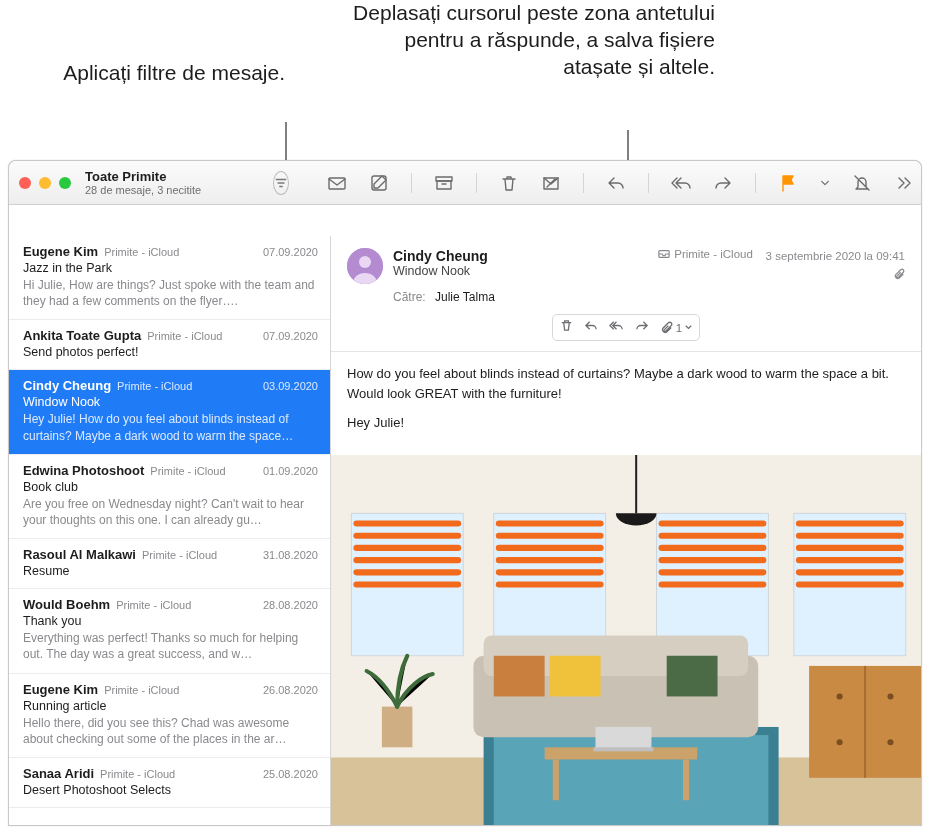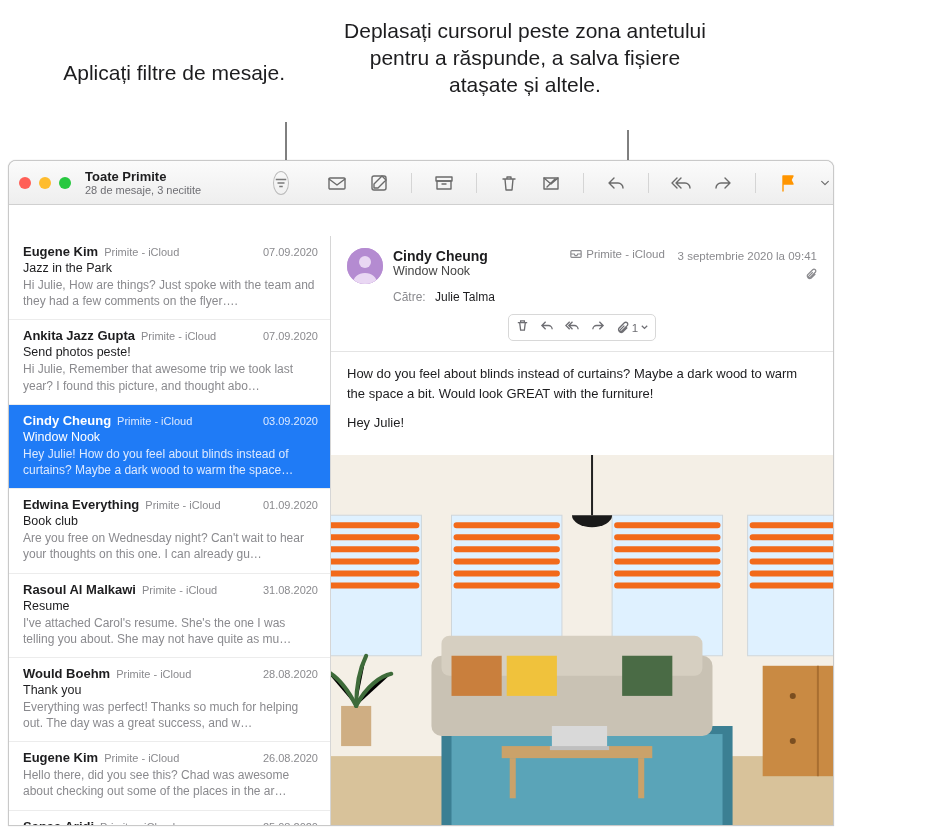--- a/index.html
+++ b/index.html
@@ -2,27 +2,27 @@
 <html><head>
 <meta charset="utf-8">
 <style>
   * { box-sizing: border-box; margin: 0; padding: 0; }
   html, body { width: 931px; height: 833px; font-family: -apple-system, "Helvetica Neue", Arial, sans-serif; color: #1d1d1f; overflow: hidden; }
 
   
   .callouts { position: relative; height: 155px; }
   .callout { position: absolute; font-size: 21px; line-height: 1.28; text-align: right; }
   .callout.left  { right: 646px; top: 60px; width: 250px; }
-  .callout.right { right: 216px; top: 18px; width: 380px; text-align: center; }
+  .callout.right { right: 216px; top: 0; width: 380px; }
 
   
   svg.leaders { position: absolute; left: 0; top: 0; width: 931px; height: 190px; pointer-events: none; }
 
   
-  .window { position: absolute; left: 8px; top: 160px; width: 826px; height: 666px; border: 1px solid #c9c9c9; border-radius: 8px 8px 0 0; overflow: hidden; background: #fff; box-shadow: 0 0 1px rgba(0,0,0,.3); }
+  .window { position: absolute; left: 8px; top: 160px; width: 914px; height: 666px; border: 1px solid #c9c9c9; border-radius: 8px 8px 0 0; overflow: hidden; background: #fff; box-shadow: 0 0 1px rgba(0,0,0,.3); }
 
   .titlebar { display:flex; align-items:center; height: 44px; padding: 0 10px; background: linear-gradient(#fbfbfb,#eeeeee); border-bottom: 1px solid #d0d0d0; gap: 8px; }
   .traffic { display:flex; gap:8px; }
   .traffic span { width:12px; height:12px; border-radius:50%; display:inline-block; }
   .tl-close  { background:#ff5f57; }
   .tl-min    { background:#febc2e; }
   .tl-zoom   { background:#28c840; }
 
   .titlebox { display:flex; flex-direction:column; margin-left:6px; flex:0 0 180px; }
   .titlebox .t1 { font-size:13px; font-weight:600; }
@@ -194,69 +194,68 @@
         <div class="row1">
           <span class="from">Eugene Kim</span>
           <span class="acct">Primite - iCloud</span>
           <span class="date">07.09.2020</span>
         </div>
         <div class="subj">Jazz in the Park</div>
         <div class="prev">Hi Julie, How are things? Just spoke with the team and they had a few comments on the flyer….</div>
       </div>
       <div class="msg">
         <div class="row1">
-          <span class="from">Ankita Jazz Gupta</span>
+          <span class="from">Ankita Toate Gupta</span>
           <span class="acct">Primite - iCloud</span>
           <span class="date">07.09.2020</span>
         </div>
-        <div class="subj">Send photos peste!</div>
-        <div class="prev">Hi Julie, Remember that awesome trip we took last year? I found this picture, and thought abo…</div>
+        <div class="subj">Send photos perfect!</div>
       </div>
       <div class="msg sel">
         <div class="row1">
           <span class="from">Cindy Cheung</span>
           <span class="acct">Primite - iCloud</span>
           <span class="date">03.09.2020</span>
         </div>
         <div class="subj">Window Nook</div>
         <div class="prev">Hey Julie! How do you feel about blinds instead of curtains? Maybe a dark wood to warm the space…</div>
       </div>
       <div class="msg">
         <div class="row1">
-          <span class="from">Edwina Everything</span>
+          <span class="from">Edwina Photoshoot</span>
           <span class="acct">Primite - iCloud</span>
           <span class="date">01.09.2020</span>
         </div>
         <div class="subj">Book club</div>
         <div class="prev">Are you free on Wednesday night? Can't wait to hear your thoughts on this one. I can already gu…</div>
       </div>
       <div class="msg">
         <div class="row1">
           <span class="from">Rasoul Al Malkawi</span>
           <span class="acct">Primite - iCloud</span>
           <span class="date">31.08.2020</span>
         </div>
         <div class="subj">Resume</div>
-        <div class="prev">I've attached Carol's resume. She's the one I was telling you about. She may not have quite as mu…</div>
       </div>
       <div class="msg">
         <div class="row1">
           <span class="from">Would Boehm</span>
           <span class="acct">Primite - iCloud</span>
           <span class="date">28.08.2020</span>
         </div>
         <div class="subj">Thank you</div>
         <div class="prev">Everything was perfect! Thanks so much for helping out. The day was a great success, and w…</div>
       </div>
       <div class="msg">
         <div class="row1">
           <span class="from">Eugene Kim</span>
           <span class="acct">Primite - iCloud</span>
           <span class="date">26.08.2020</span>
         </div>
+        <div class="subj">Running article</div>
         <div class="prev">Hello there, did you see this? Chad was awesome about checking out some of the places in the ar…</div>
       </div>
       <div class="msg">
         <div class="row1">
           <span class="from">Sanaa Aridi</span>
           <span class="acct">Primite - iCloud</span>
           <span class="date">25.08.2020</span>
         </div>
         <div class="subj">Desert Photoshoot Selects</div>
 

